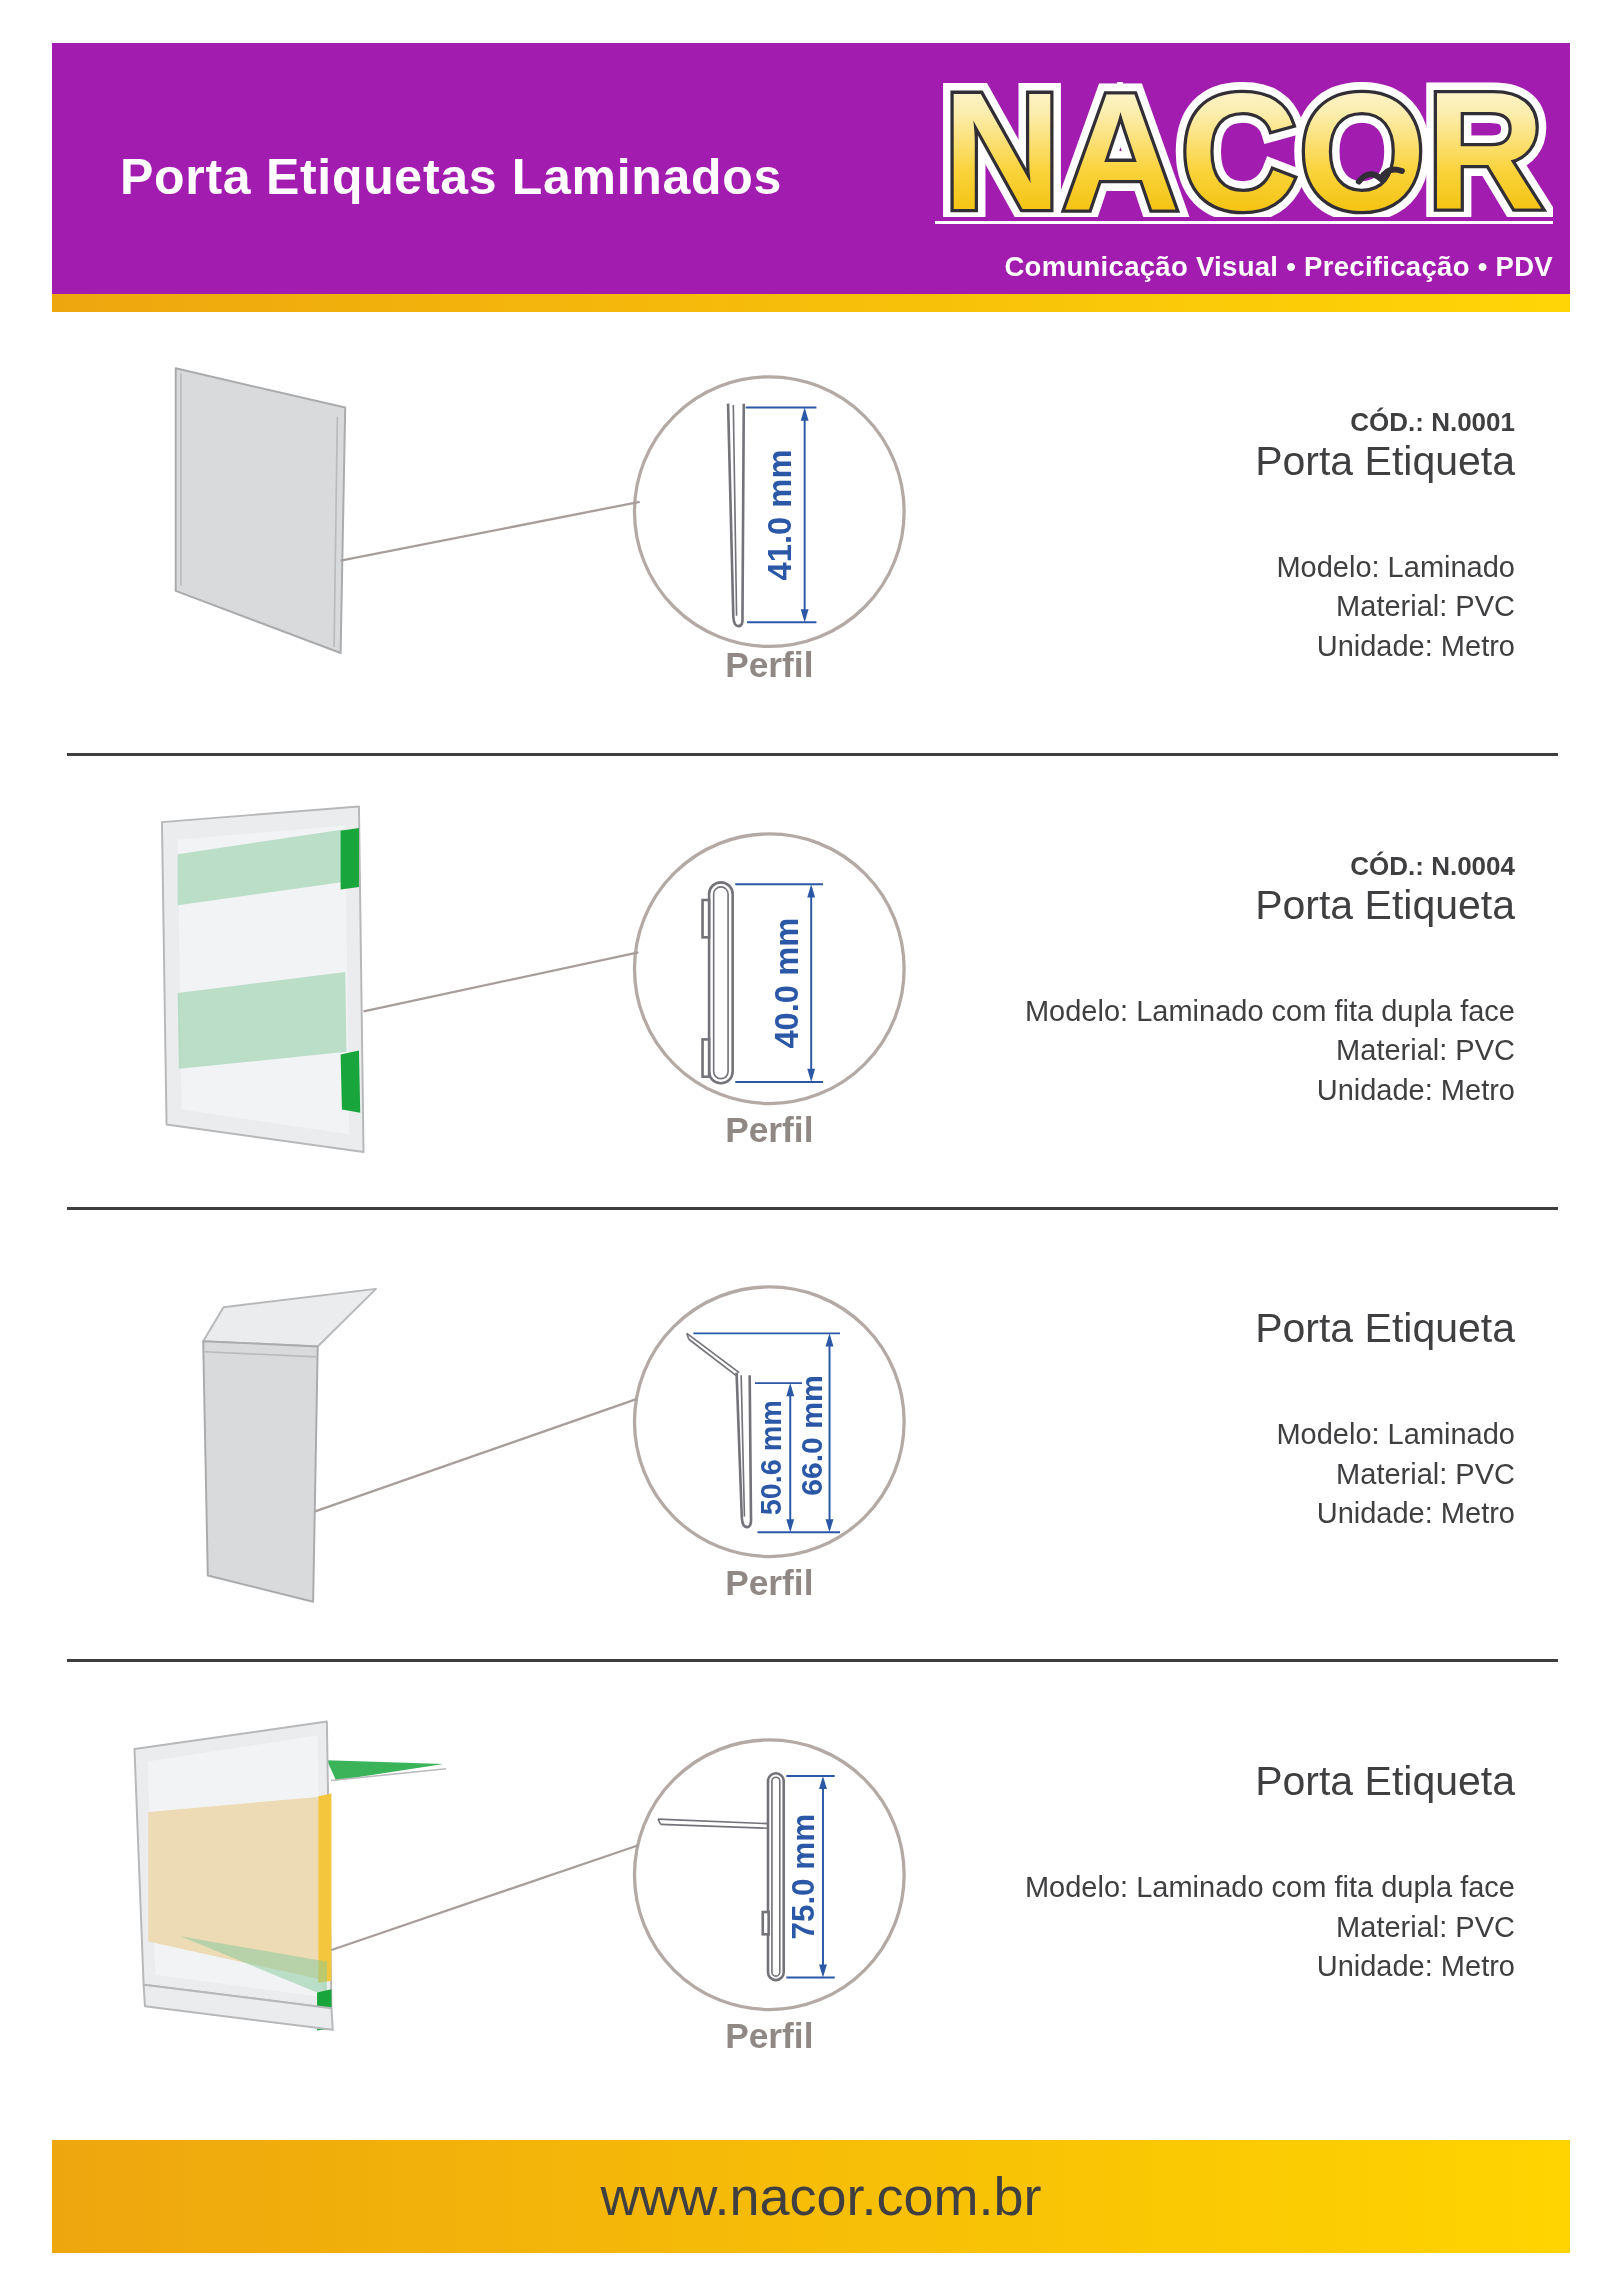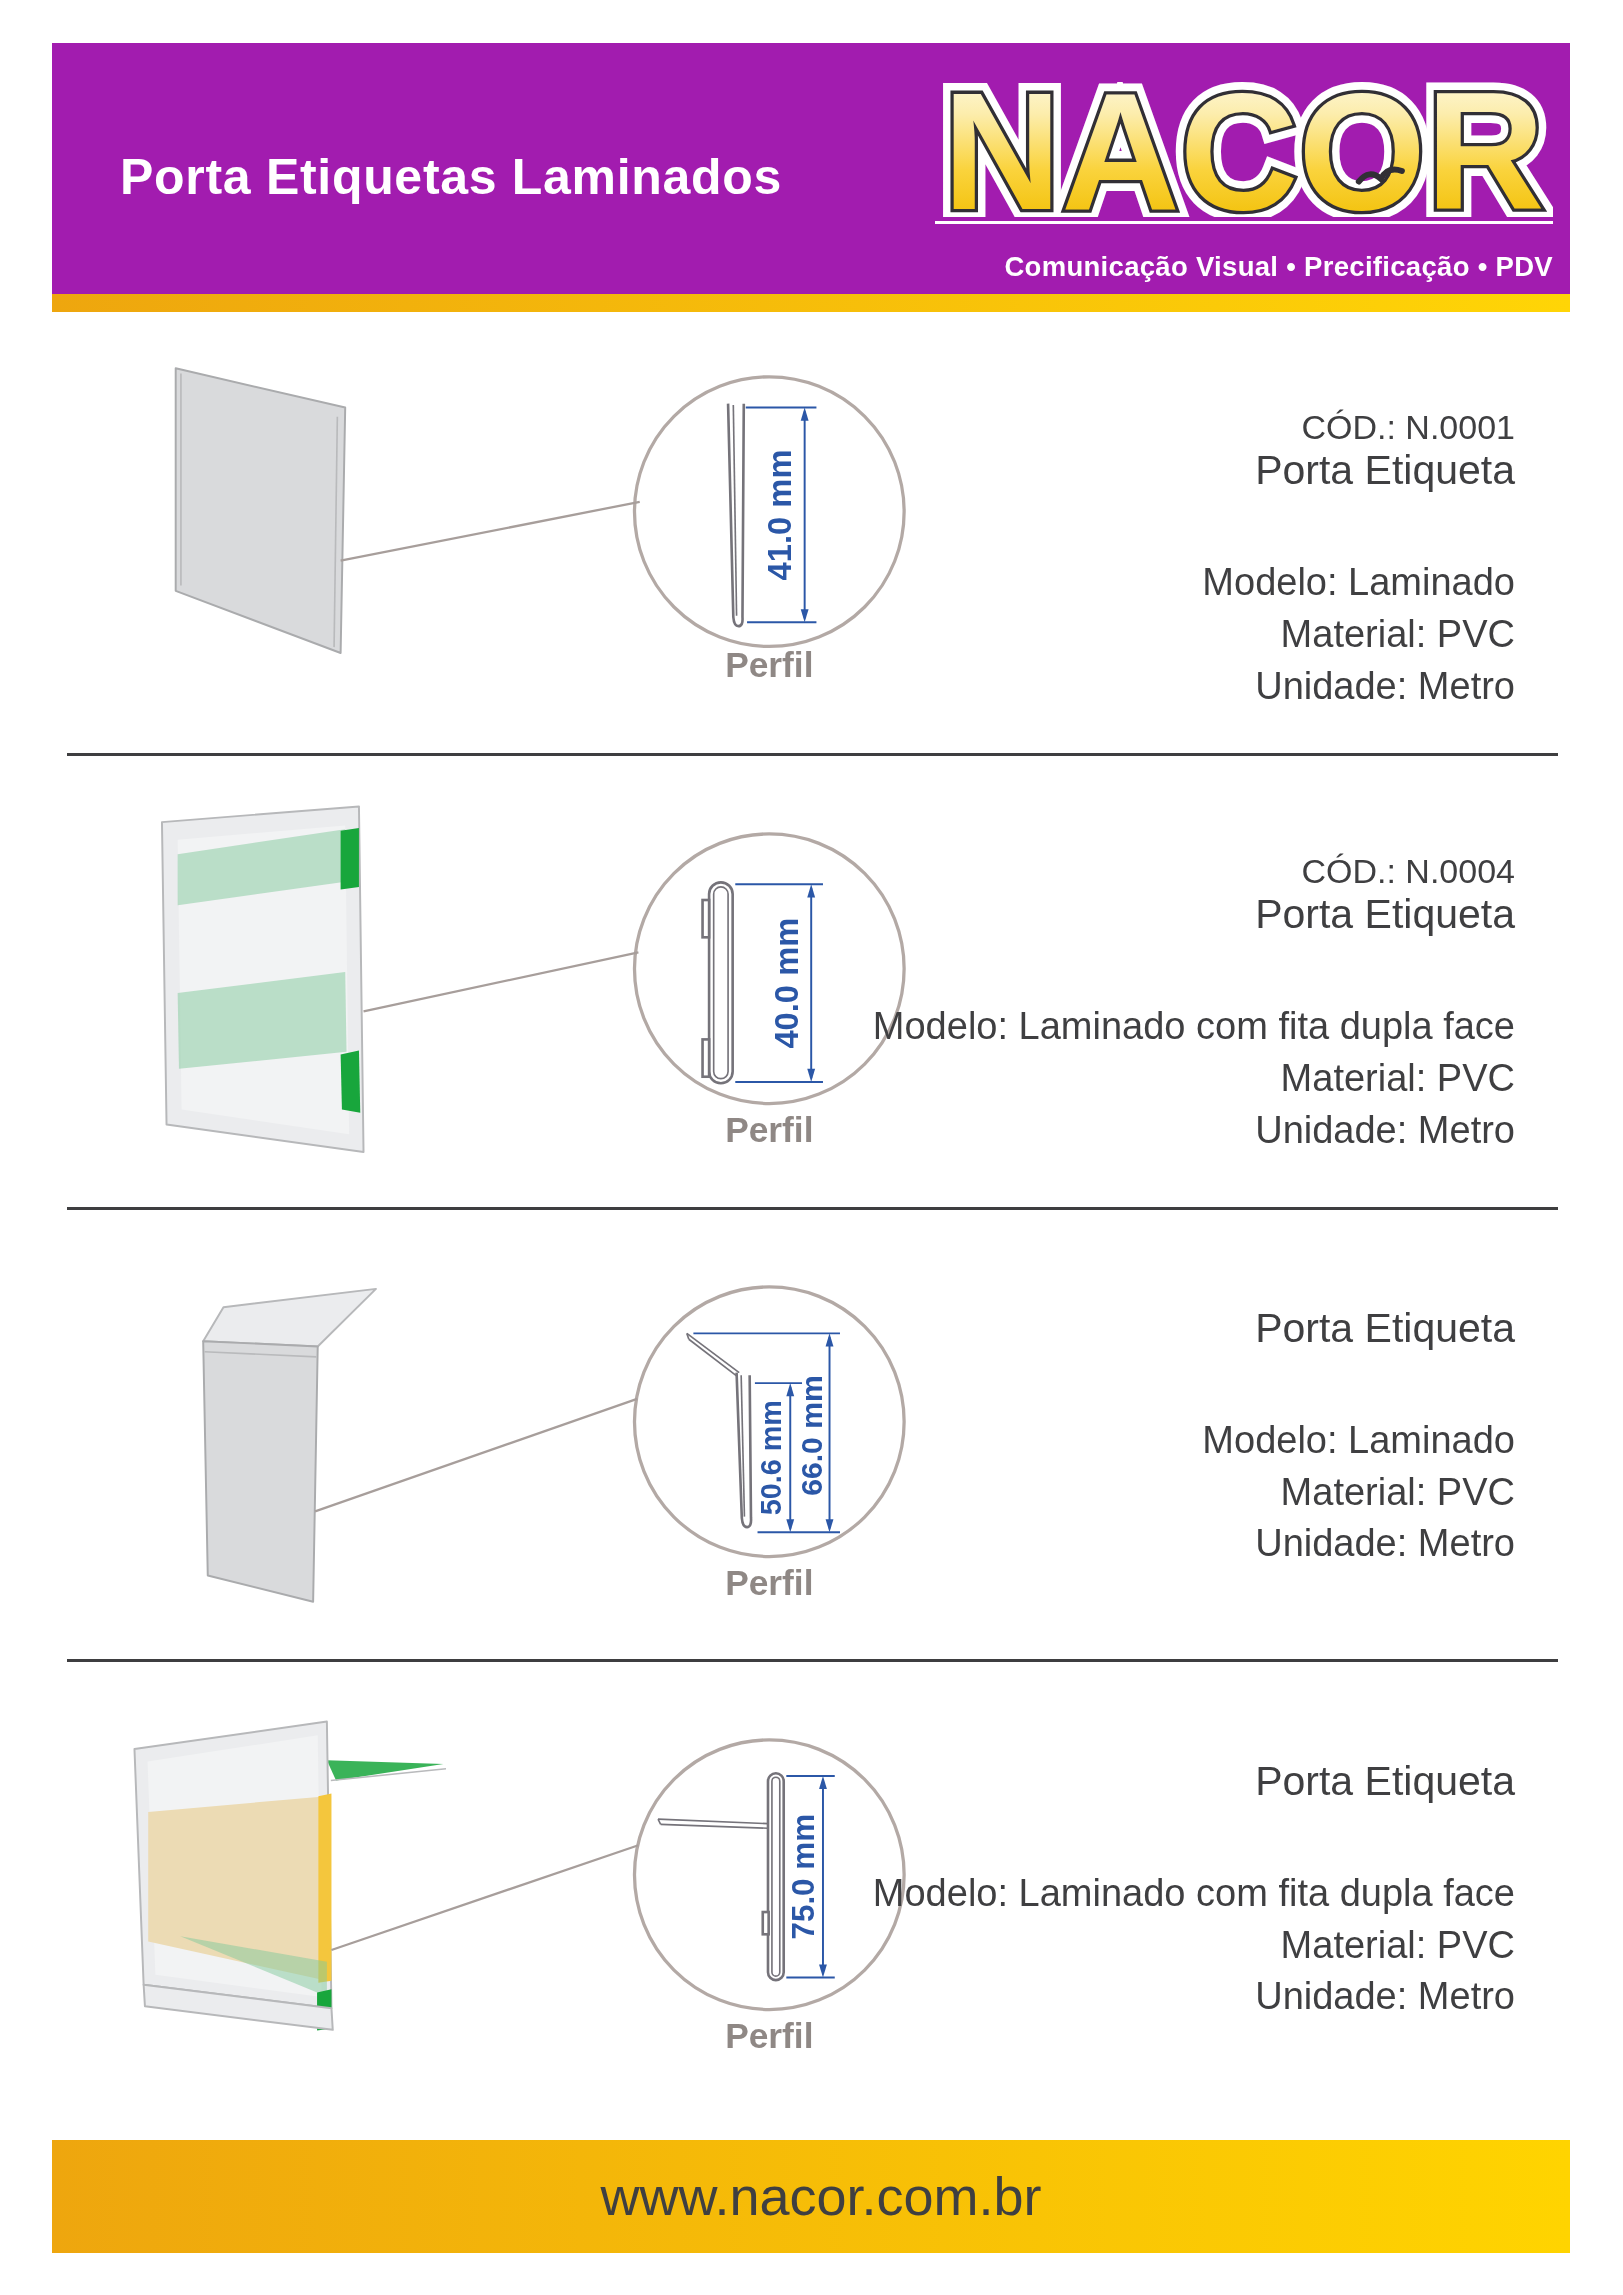--- a/index.html
+++ b/index.html
@@ -18,23 +18,23 @@
   .logo-rule{position:absolute;right:17px;top:178px;width:618px;height:3.3px;background:#ffffff;}
   .tagline{position:absolute;right:17px;top:186px;font-size:27.5px;font-weight:bold;color:#ffffff;
            text-align:right;letter-spacing:0.3px;white-space:nowrap;margin-top:22px;}
   .accent{position:absolute;left:52px;top:294px;width:1518px;height:17.7px;
           background:linear-gradient(90deg,#eea60e,#ffd506);}
   
   .section{position:absolute;left:0;width:1623px;}
   .illus{position:absolute;left:52px;top:0;}
   .divider{position:absolute;left:67px;width:1491px;height:3.3px;background:#3e3e40;}
   .info{position:absolute;right:108px;top:96px;width:916px;text-align:right;color:#3f3f41;}
-  .code{font-size:34px;font-weight:normal;line-height:1.15;}
+  .code{font-size:26px;font-weight:bold;line-height:1.15;}
   .name{font-size:41px;font-weight:normal;line-height:1.15;}
-  .details{margin-top:63px;font-size:38px;line-height:1.36;}
+  .details{margin-top:63px;font-size:29px;line-height:1.36;}
   
   .circ{fill:#ffffff;stroke:#b3a9a5;stroke-width:5;}
   .conn{stroke:#a79e9b;stroke-width:3.5;}
   .outline{fill:#ffffff;stroke:#75737a;stroke-width:4;}
   .thin{fill:none;stroke:#75737a;stroke-width:2.5;}
   .dim{stroke:#2b57a7;stroke-width:3;fill:none;}
   .dimfill{fill:#2b57a7;}
   .dimtxt{fill:#2b57a7;font-weight:bold;text-anchor:middle;}
   .perfil{fill:#8f8885;font-size:54px;font-weight:bold;text-anchor:middle;}
   .panel{fill:#d9dadc;stroke:#aaabad;stroke-width:3;stroke-linejoin:round;}

